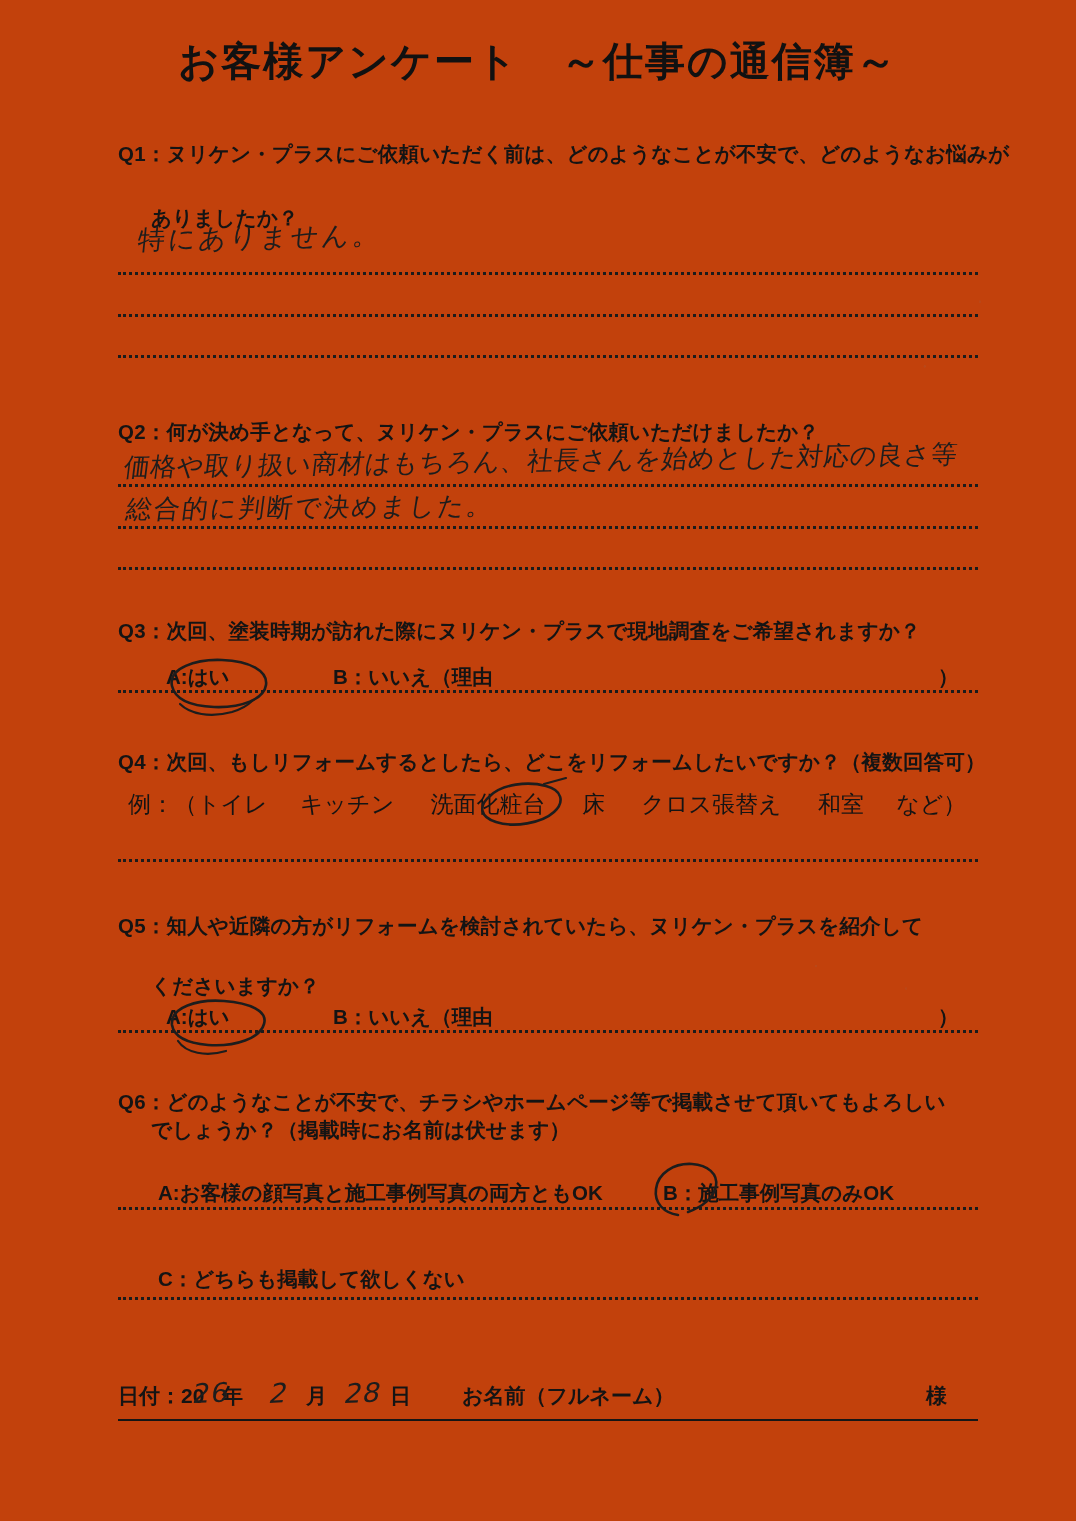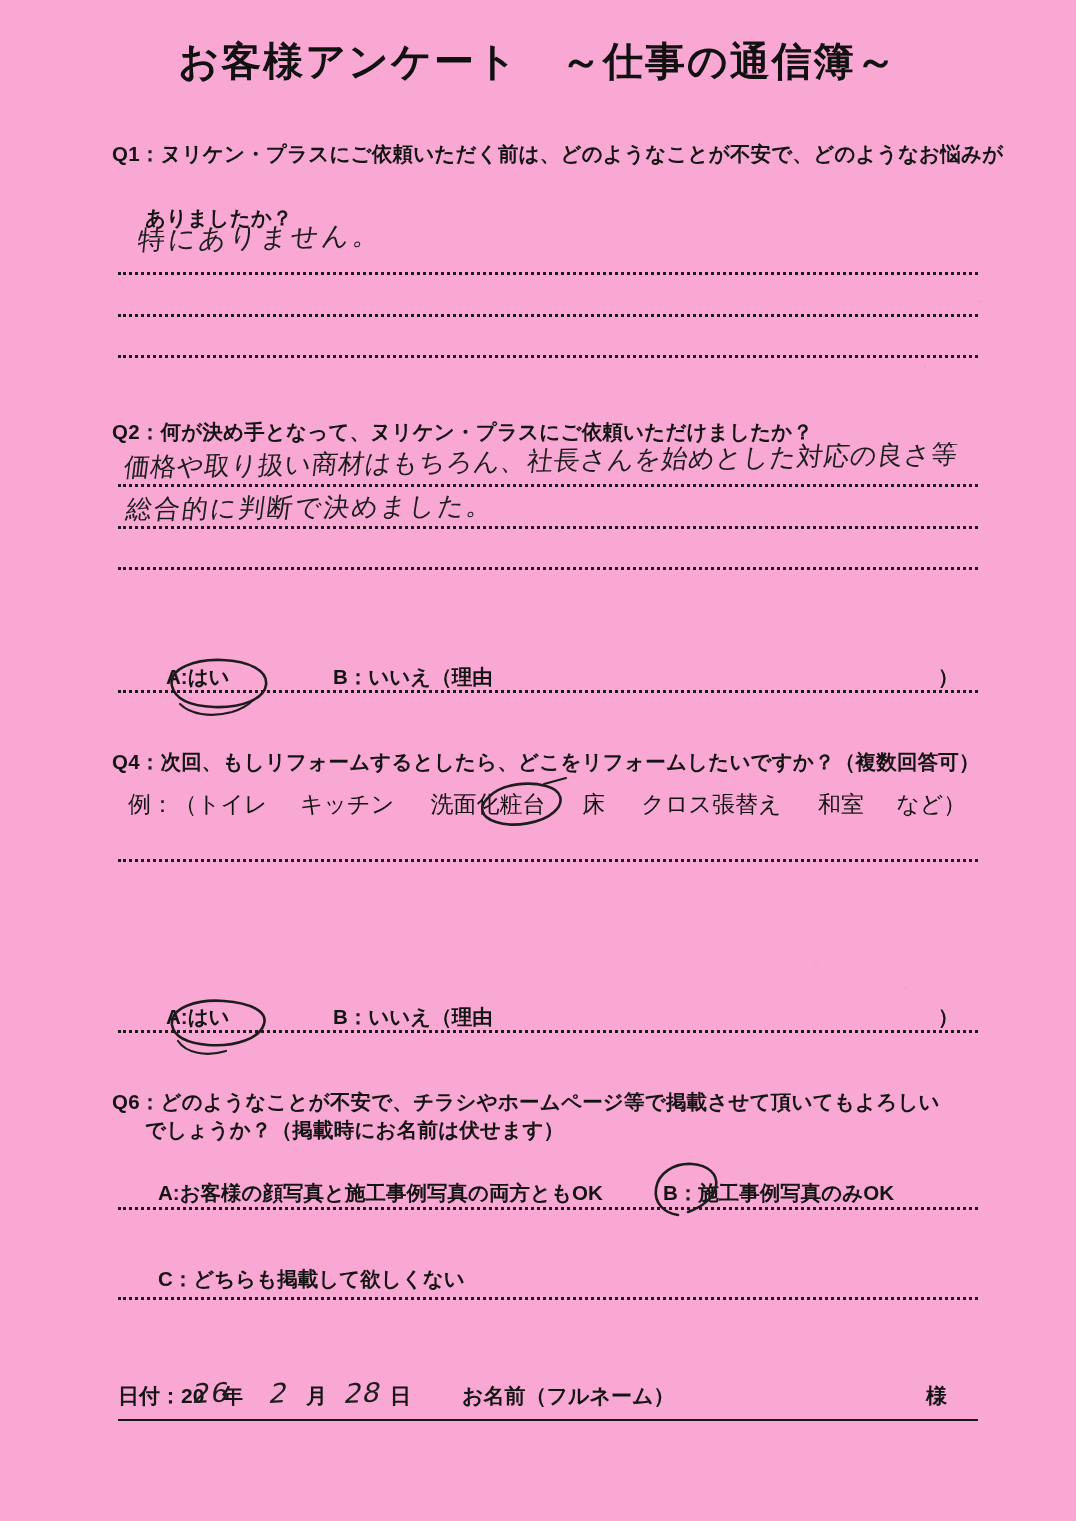--- a/index.html
+++ b/index.html
@@ -14,21 +14,21 @@
     position: relative;
     font-family: "Liberation Sans", "DejaVu Sans", sans-serif;
     color: #1a1a1a;
     overflow: hidden;
   }
 
   
   .page {
     position: absolute;
     inset: 0;
-    background: #f9a8d4;
+    background: #c2410c;
   }
 
   
   .scan-noise {
     position: absolute;
     top: 280px;
     right: 60px;
     width: 240px;
     height: 120px;
     background:
@@ -56,21 +56,21 @@
     left: 0;
     width: 100%;
     text-align: center;
     font-size: 40px;
     font-weight: bold;
     letter-spacing: 2px;
     color: #111;
   }
 
   
-  .qblock { position: absolute; left: 112px; width: 860px; }
+  .qblock { position: absolute; left: 118px; width: 860px; }
 
   .qline {
     font-size: 20.5px;
     font-weight: bold;
     letter-spacing: .2px;
     line-height: 1.35;
     color: #141414;
     white-space: nowrap;
   }
   .qline.indent { padding-left: 33px; }
@@ -217,20 +217,23 @@
     <div class="qline">Q2：何が決め手となって、ヌリケン・プラスにご依頼いただけましたか？</div>
   </div>
 
   <div class="hand hw-q2a" style="top:450px; left:124px;">価格や取り扱い商材はもちろん、社長さんを始めとした対応の良さ等</div>
   <div class="hand hw-q2b" style="top:492px; left:126px;">総合的に判断で決めました。</div>
 
   <div class="dotrule" style="top:484px;"></div>
   <div class="dotrule" style="top:526px;"></div>
   <div class="dotrule" style="top:567px;"></div>
 
+  <div class="qblock" style="top:617px;">
+    <div class="qline">Q3：次回、塗装時期が訪れた際にヌリケン・プラスで現地調査をご希望されますか？</div>
+  </div>
 
   <div class="optrow" style="top:663px;">
     <span class="opt-a" style="left:48px;">A:はい</span>
     <span class="opt-b" style="left:215px;">B：いいえ（理由</span>
     <span class="paren-close" style="left:820px;">）</span>
   </div>
 
   <div class="pen-circle" style="top:652px; left:156px;">
     <svg width="130" height="70" viewBox="0 0 130 70">
       <path d="M16,34 C12,16 40,7 66,8 C94,9 112,19 110,33 C108,47 86,56 58,55 C34,54 19,47 16,34 Z" stroke-width="2.6"></path>
@@ -256,20 +259,24 @@
 
   <div class="pen-circle" style="top:776px; left:470px;">
     <svg width="104" height="62" viewBox="0 0 104 62">
       <path d="M20,20 C32,8 58,5 76,10 C92,14 95,26 84,36 C72,47 44,52 26,46 C10,41 8,30 20,20 Z" stroke-width="2.6"></path>
       <path d="M74,8 L96,2" stroke-width="2.2"></path>
     </svg>
   </div>
 
   <div class="dotrule" style="top:859px;"></div>
 
+  <div class="qblock" style="top:912px;">
+    <div class="qline">Q5：知人や近隣の方がリフォームを検討されていたら、ヌリケン・プラスを紹介して</div>
+    <div class="qline indent" style="margin-top:32px;">くださいますか？</div>
+  </div>
 
   <div class="optrow" style="top:1003px;">
     <span class="opt-a" style="left:48px;">A:はい</span>
     <span class="opt-b" style="left:215px;">B：いいえ（理由</span>
     <span class="paren-close" style="left:820px;">）</span>
   </div>
 
   <div class="pen-circle" style="top:993px; left:158px;">
     <svg width="126" height="70" viewBox="0 0 126 70">
       <path d="M14,32 C12,14 40,6 66,8 C92,10 110,18 106,31 C102,45 78,54 50,52 C28,50 16,44 14,32 Z" stroke-width="2.6"></path>

